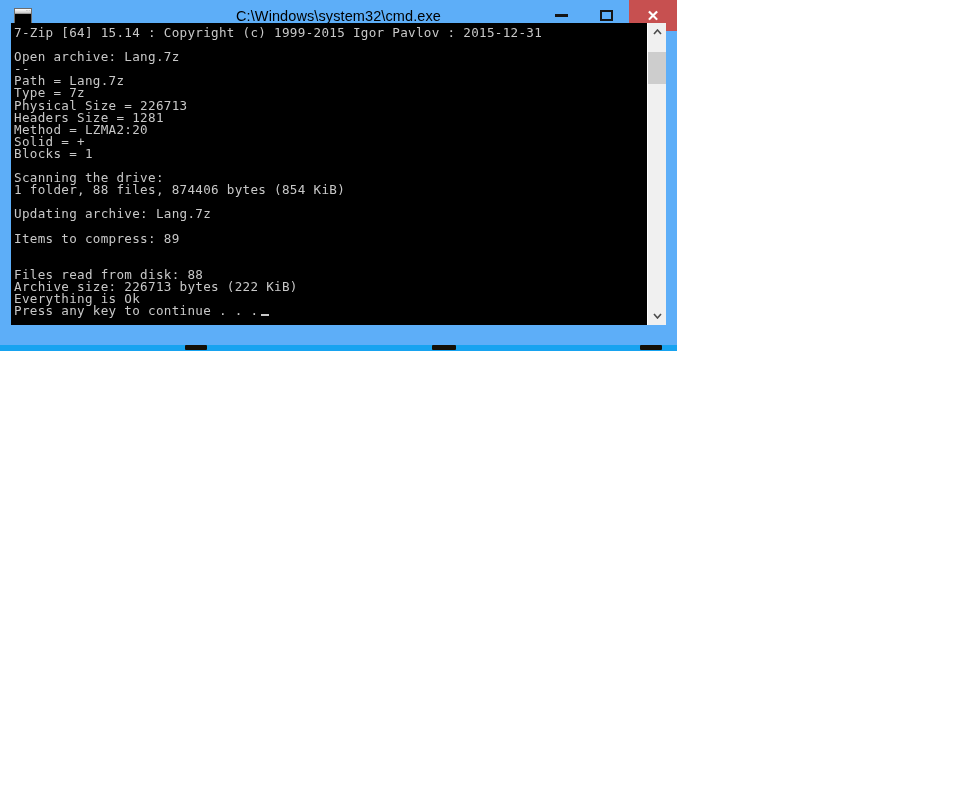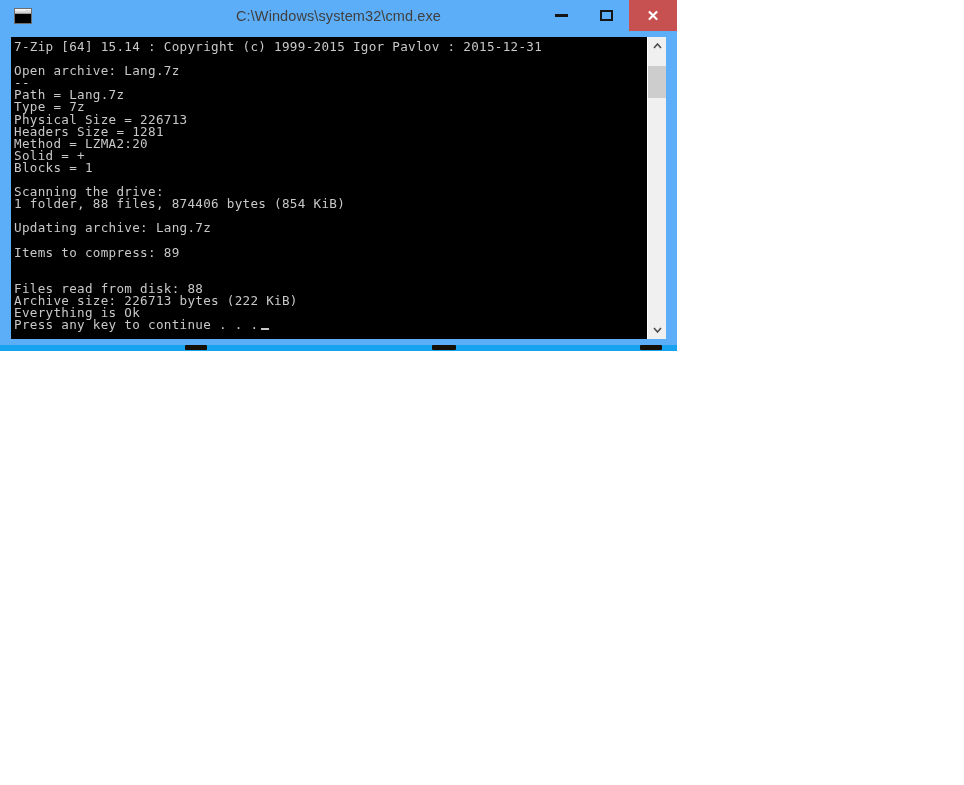--- a/index.html
+++ b/index.html
@@ -102,21 +102,21 @@
     line-height: 11px;
     padding-left: 19px;
     letter-spacing: -0.5px;
     white-space: nowrap;
   }
 
   #window-title {
     width: 100%;
     text-align: center;
     font-size: 14.5px;
-    color: #404040;
+    color: #000000;
     font-family: "Liberation Sans", sans-serif;
     user-select: none;
     letter-spacing: 0.1px;
   }
 
   #window-controls {
     position: absolute;
     right: 0;
     top: 0;
     height: 31px;
@@ -152,21 +152,21 @@
     font-size: 15px;
     font-weight: bold;
     font-family: "Liberation Sans", sans-serif;
     line-height: 15px;
   }
 
   
   #console-area {
     position: absolute;
     left: 11px;
-    top: 37px;
+    top: 23px;
     width: 655px;
     height: 302px;
     background: #000000;
     display: flex;
     box-sizing: border-box;
   }
 
   #console-text {
     flex: 1;
     padding: 4px 0 0 3px;

